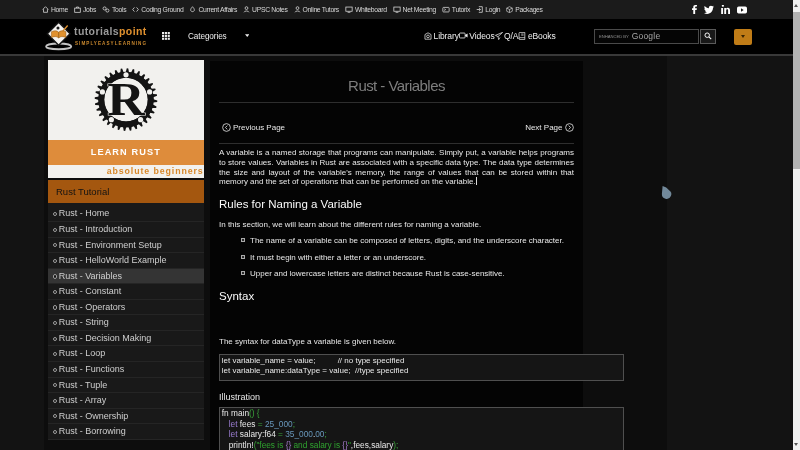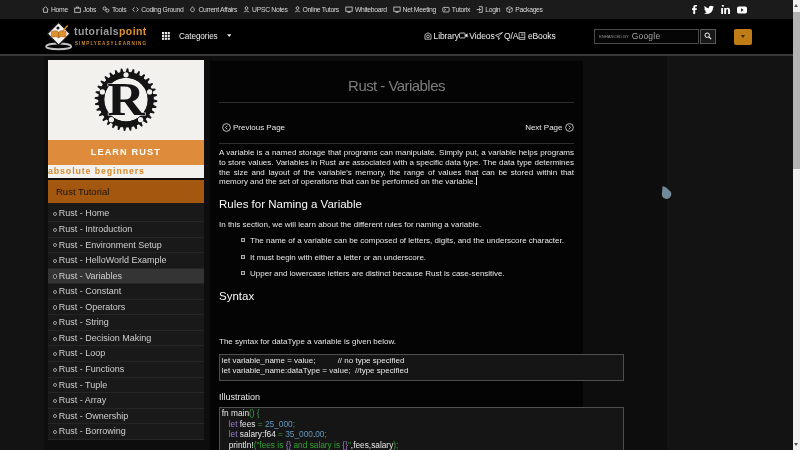--- a/index.html
+++ b/index.html
@@ -10,35 +10,35 @@
 #topnav { position:absolute; left:42px; top:0; height:19px; display:flex; align-items:center; gap:6px; font-size:6.8px; letter-spacing:-0.31px; color:#d9d9d9; white-space:nowrap; }
 .tn { display:flex; align-items:center; gap:2px; }
 .tn svg { display:block; }
 #social { position:absolute; right:53px; top:0; height:19px; display:flex; align-items:center; gap:7px; }
 
 #header { position:absolute; top:19px; left:0; width:800px; height:37px; background:#000; border-bottom:2px solid #393939; }
 #logo { position:absolute; left:44px; top:2px; width:70px; height:31px; }
 #logotext { position:absolute; left:74px; top:6px; font-size:10.5px; font-weight:bold; color:#9a9a9a; letter-spacing:0.4px; }
 #logotext b { color:#e0912f; }
 #logotag { position:absolute; left:75px; top:22px; font-size:4.6px; color:#c9882e; letter-spacing:1.05px; font-weight:bold; }
-#cats { position:absolute; left:162px; top:12.5px; display:flex; align-items:center; gap:9px; color:#ededed; font-size:8.2px; letter-spacing:-0.1px; }
+#cats { position:absolute; left:162px; top:12.5px; display:flex; align-items:center; gap:18px; color:#ededed; font-size:8.2px; letter-spacing:-0.1px; }
 #hdrmenu { position:absolute; left:424px; top:11.5px; display:flex; align-items:center; gap:0; color:#f0f0f0; font-size:8.5px; letter-spacing:-0.1px; }
 .hm { display:flex; align-items:center; gap:1.5px; }
 #searchbox { position:absolute; left:594px; top:9.7px; width:105px; height:15px; border:1px solid #4a4a4a; background:#050505; display:flex; align-items:center; padding-left:4px; }
 #searchbox .eb { font-size:4.2px; color:#8f8f8f; letter-spacing:-0.05px; }
 #searchbox .gg { font-size:8.5px; color:#a5a5a5; margin-left:3px; letter-spacing:0.2px; }
 #searchbtn { position:absolute; left:700px; top:9.7px; width:16px; height:15px; border:1px solid #5a5a5a; background:#181818; display:flex; align-items:center; justify-content:center; }
 #orangebtn { position:absolute; left:734px; top:9.7px; width:18px; height:16px; background:#c07c17; border-radius:2px; display:flex; align-items:center; justify-content:center; }
 #orangebtn span { width:0; height:0; border-left:2.5px solid transparent; border-right:2.5px solid transparent; border-top:3.5px solid #3a2503; }
 
 #wrapper { position:absolute; left:44px; top:56px; width:623px; height:394px; background:#0d0d0d; }
 
 #cover { position:absolute; left:4px; top:4.4px; width:155.6px; height:117.6px; background:#f2f1ee; }
 #coverband { position:absolute; left:0; top:79.6px; width:155.6px; height:25px; background:#de8c3b; color:#fff; font-size:9.2px; letter-spacing:1.1px; font-weight:bold; text-align:center; line-height:25px; }
-#coversub { position:absolute; left:0; top:104.6px; width:155.6px; height:13px; color:#d8882a; font-size:8.8px; letter-spacing:0.9px; font-weight:bold; text-align:left; line-height:12px; }
+#coversub { position:absolute; left:0; top:104.6px; width:155.6px; height:13px; color:#d8882a; font-size:8.8px; letter-spacing:0.9px; font-weight:bold; text-align:right; line-height:12px; }
 #rusthdr { position:absolute; left:3.6px; top:123.7px; width:156px; height:23.6px; background:#a4570f; color:#131313; font-size:9.5px; line-height:23.6px; padding-left:8.4px; }
 #menu { position:absolute; left:3.6px; top:147.3px; width:156px; background:#191919; padding-top:3.2px; }
 .mi { position:relative; height:15.56px; border-bottom:1px solid #252525; color:#cfcfcf; font-size:9px; line-height:15px; padding-left:11.1px; }
 .mi::before { content:""; position:absolute; left:5px; top:5.7px; width:2.2px; height:2.2px; border-radius:50%; border:1px solid #a0a0a0; background:#111; }
 .mi.sel { background:#343434; }
 
 #content { position:absolute; left:166px; top:5px; width:373px; height:389px; background:#040404; }
 #ctitle { position:absolute; top:15.5px; left:0; width:373px; text-align:center; font-size:15px; letter-spacing:-0.55px; color:#7e7e7e; }
 .chr { position:absolute; left:9px; width:355px; height:1px; background:#2e2e2e; }
 #prevnext { position:absolute; left:9px; top:62.3px; width:355px; height:10px; color:#e8e8e8; font-size:8px; }

